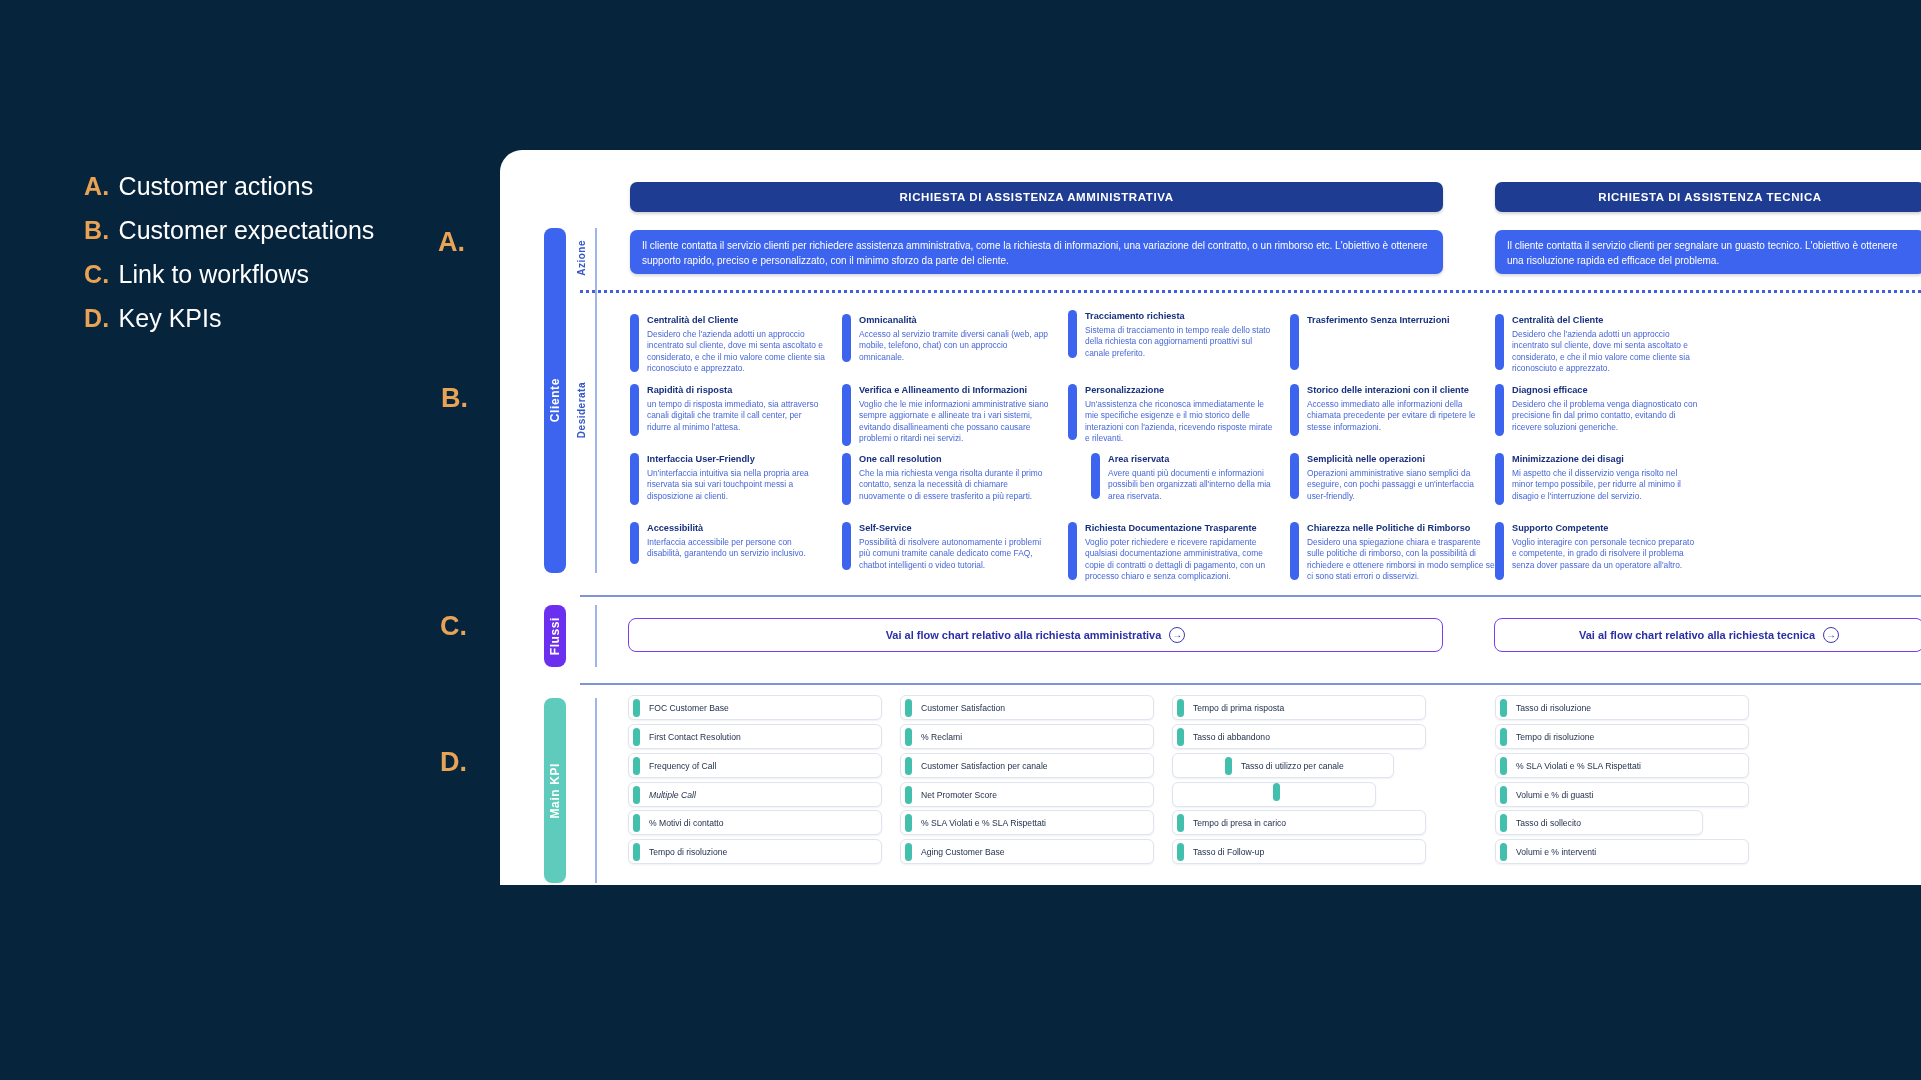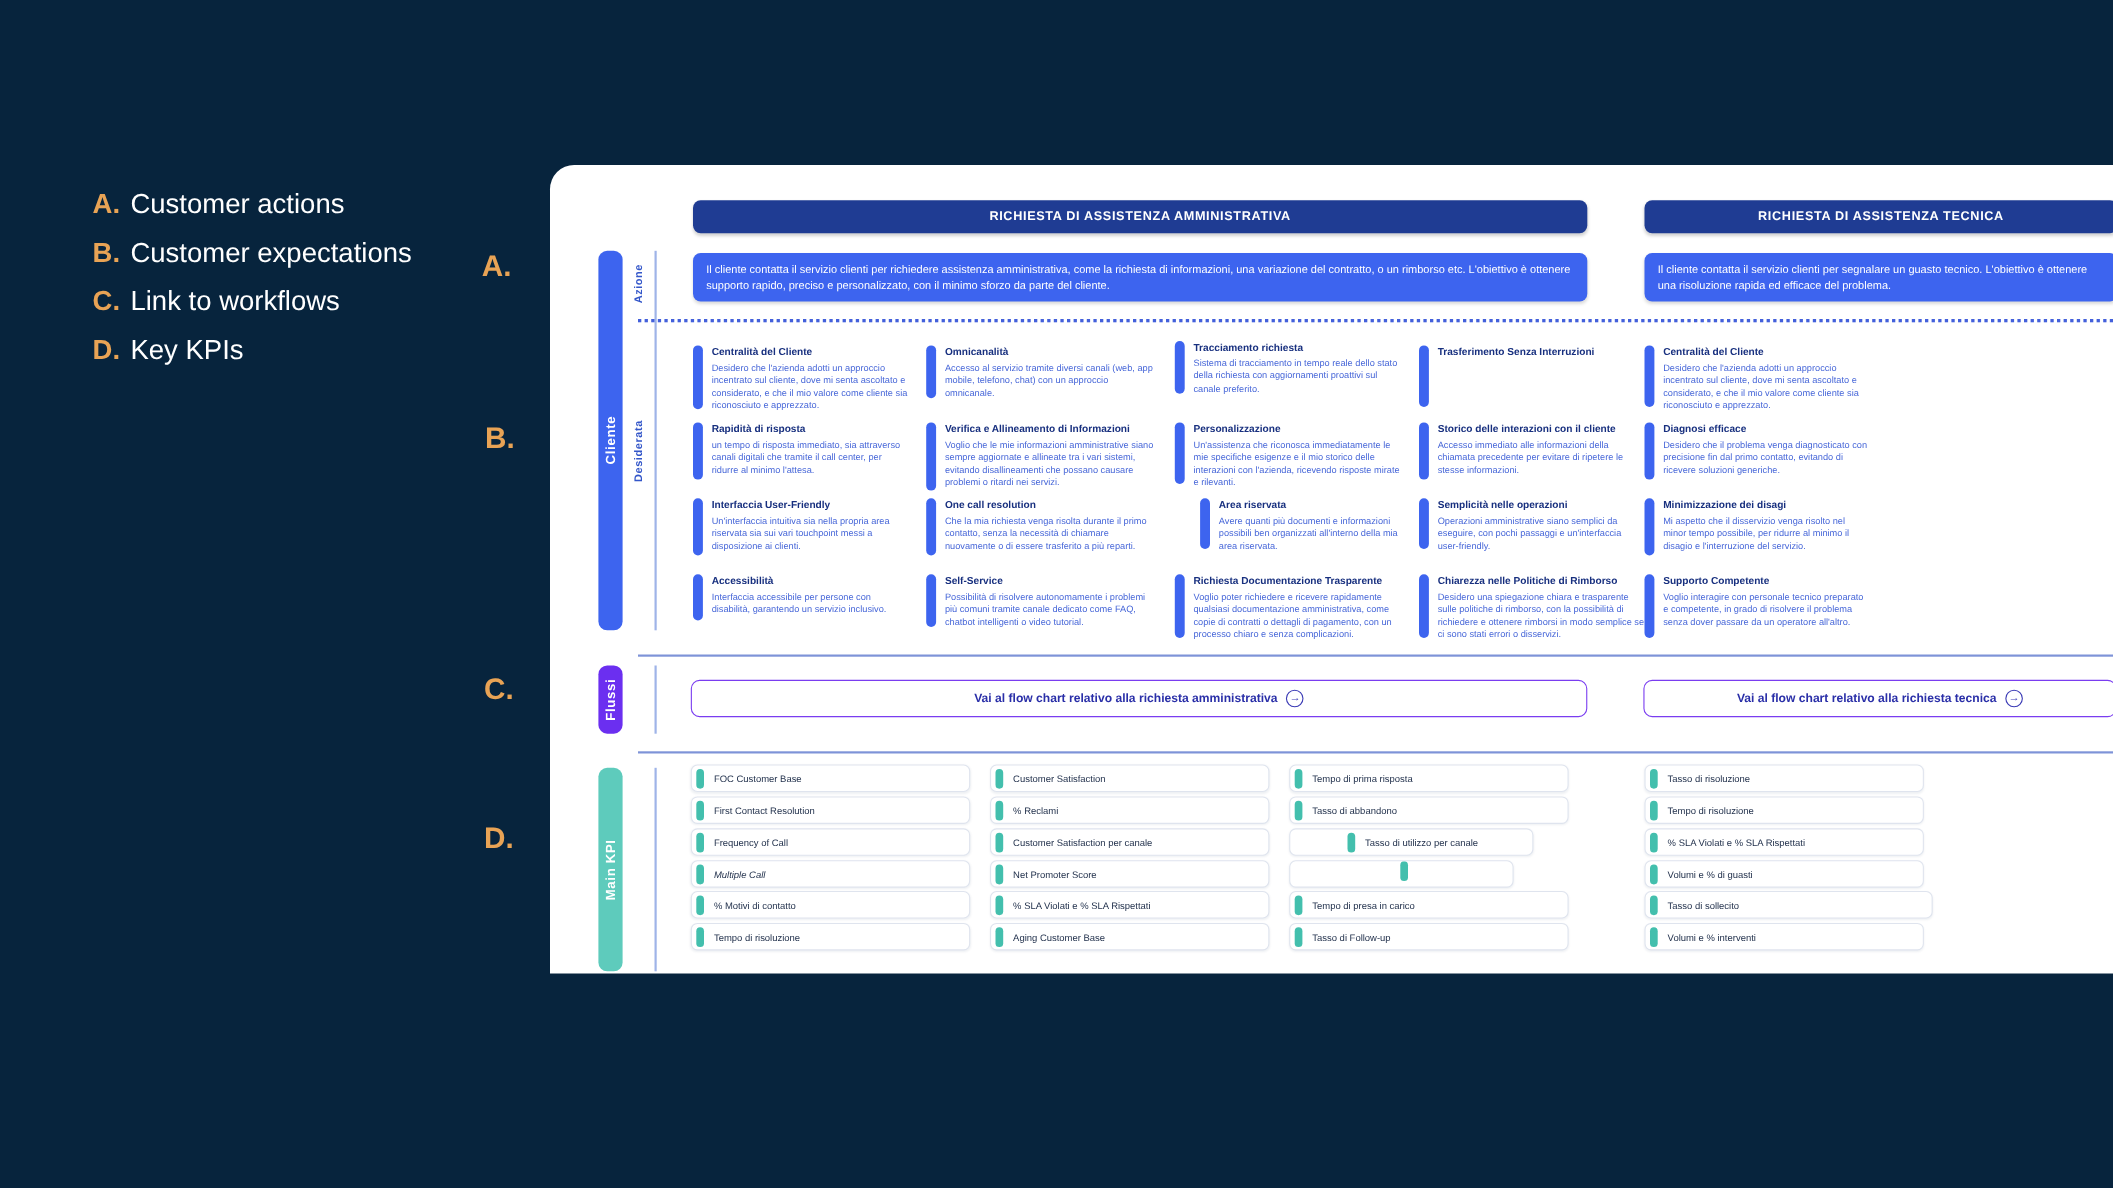--- a/index.html
+++ b/index.html
@@ -450,21 +450,21 @@
       <div class="kpi-label">Tempo di risoluzione</div>
     </div>
     <div class="kpi-chip" style="left:995px; top:603px; width:254px;">
       <div class="kpi-bar"></div>
       <div class="kpi-label">% SLA Violati e % SLA Rispettati</div>
     </div>
     <div class="kpi-chip" style="left:995px; top:632px; width:254px;">
       <div class="kpi-bar"></div>
       <div class="kpi-label">Volumi e % di guasti</div>
     </div>
-    <div class="kpi-chip" style="left:995px; top:660px; width:262px;align-items:center;">
+    <div class="kpi-chip" style="left:995px; top:660px; width:208px;align-items:center;">
       <div class="kpi-bar"></div>
       <div class="kpi-label">Tasso di sollecito</div>
     </div>
     <div class="kpi-chip" style="left:995px; top:689px; width:254px;">
       <div class="kpi-bar"></div>
       <div class="kpi-label">Volumi e % interventi</div>
     </div>
 
   </div>
 </div>

